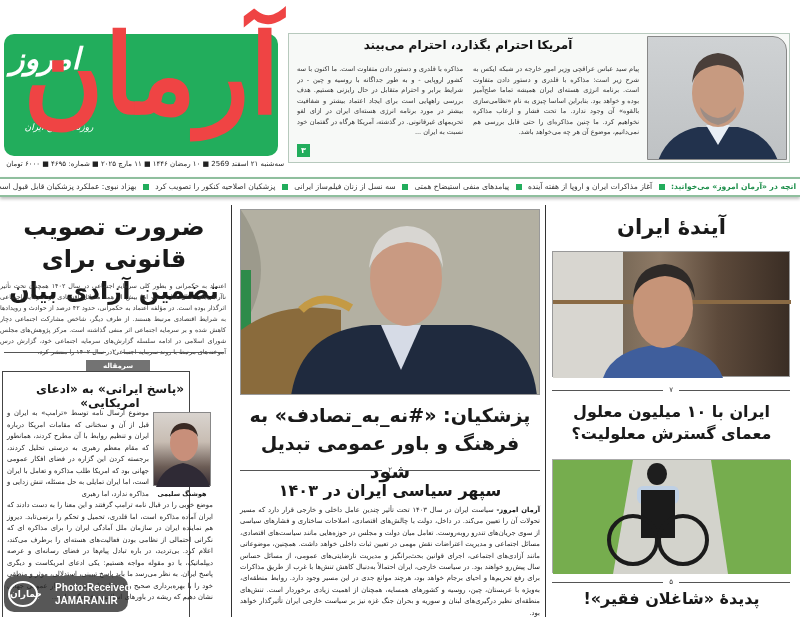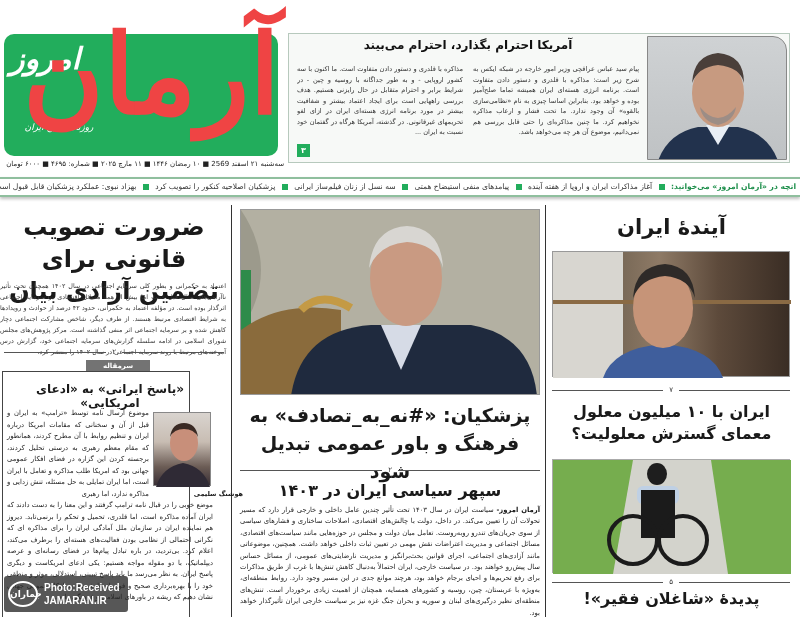--- a/index.html
+++ b/index.html
@@ -107,34 +107,34 @@
   .editorial-title {
     position: absolute; left: 4px; top: 10px; width: 206px; text-align: center;
     font-weight: bold; font-size: 12px; direction: rtl;
   }
   .editorial-photo {
     position: absolute; left: 150px; top: 40px; width: 58px; height: 74px;
     background: linear-gradient(180deg, #d9d4cf 0%, #c8bdb3 40%, #6b5c55 75%, #3a3036 100%);
     border: 1px solid #888;
   }
   .editorial-author {
-    position: absolute; left: 150px; top: 118px; width: 58px; text-align: right;
-    font-size: 6.5px; font-weight: bold; direction: rtl; margin-left: 32px;
+    position: absolute; left: 150px; top: 118px; width: 58px; text-align: center;
+    font-size: 6.5px; font-weight: bold; direction: rtl;
   }
   .editorial-body-top {
     position: absolute; left: 4px; top: 36px; width: 142px; font-size: 6.8px; line-height: 11.5px;
     direction: rtl; text-align: justify; color: #222;
   }
   .editorial-body-bottom {
     position: absolute; left: 4px; top: 128px; width: 206px; font-size: 6.8px; line-height: 11.5px;
     direction: rtl; text-align: justify; color: #222;
   }
   .watermark {
     position: absolute; left: 4px; top: 576px; width: 124px; height: 36px;
-    background: rgba(40,40,40,0.78); border-radius: 3px; display: flex; align-items: center; gap: 6px; padding: 0 4px;
+    background: rgba(40,40,40,0.78); border-radius: 10px; display: flex; align-items: center; gap: 17px; padding: 0 4px;
   }
   .watermark-logo {
     width: 30px; height: 26px; border: 2px solid #fff; border-radius: 50%; color: #fff; font-size: 9px; text-align: center; line-height: 22px; font-weight: bold;
   }
   .watermark-text { color: #fff; font-family: "Liberation Sans", sans-serif; font-size: 10px; line-height: 13px; font-weight: bold; }
 
   
   .center-col { position: absolute; left: 236px; top: 205px; width: 306px; height: 412px; }
   .center-photo {
     position: absolute; left: 4px; top: 4px; width: 300px; height: 186px; overflow: hidden;

